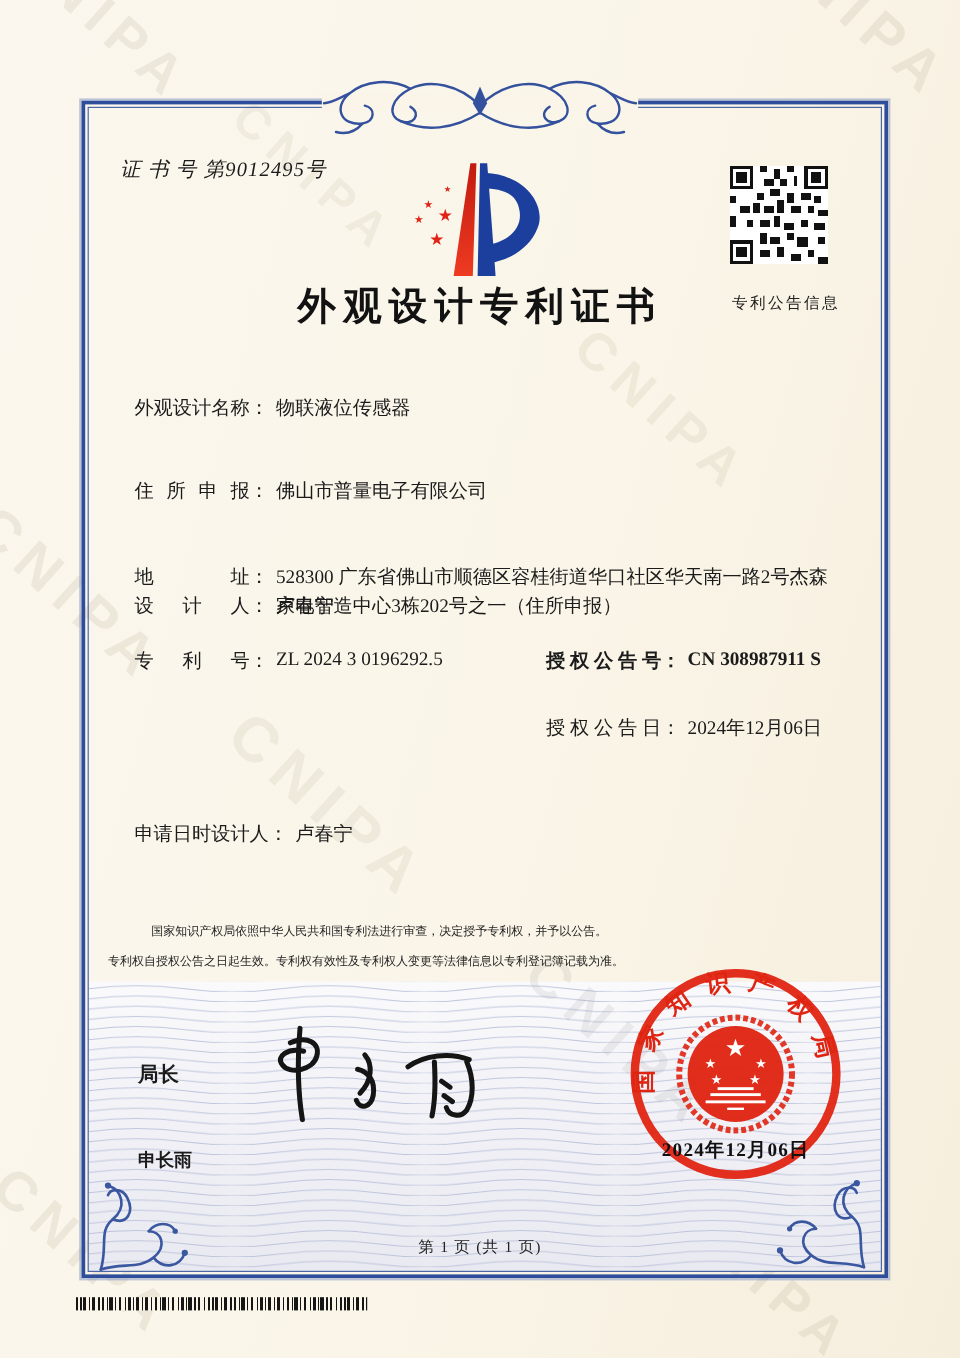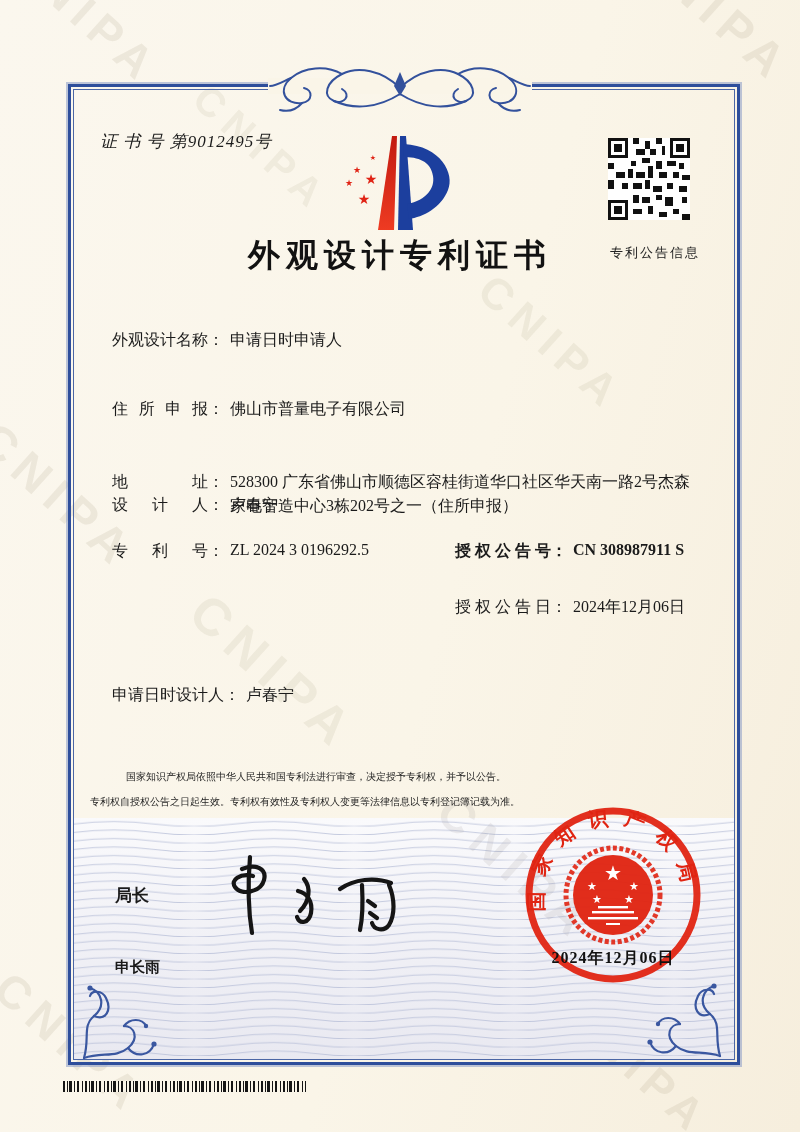--- a/index.html
+++ b/index.html
@@ -197,21 +197,21 @@
         <rect x="18" y="26" width="3" height="2"></rect>
       <rect x="23" y="25" width="2" height="2"></rect>
         <rect x="26" y="27" width="3" height="2"></rect>
     </g>
   </svg>
   <div class="qr-caption">专利公告信息</div>
 
   <div class="title">外观设计专利证书</div>
 
   <div class="frow" style="top:330px;">
-    <span class="flabel">外观设计名称</span><span class="colon">：</span><span class="fvalue">申请日时申请人</span>
+    <span class="flabel">外观设计名称</span><span class="colon">：</span><span class="fvalue">物联液位传感器</span>
   </div>
 
   <div class="frow" style="top:399px;">
     <span class="flabel">住所申报</span><span class="colon">：</span><span class="fvalue">佛山市普量电子有限公司</span>
   </div>
 
   <div class="frow wrap" style="top:470px;">
     <span class="flabel">地址</span>
       <span class="colon">：</span>
       <span class="fvalue">528300 广东省佛山市顺德区容桂街道华口社区华天南一路2号杰森家电智造中心3栋202号之一（住所申报）</span>
@@ -273,15 +273,16 @@
       <text x="79" y="103" font-size="11" fill="#fff" text-anchor="middle">★</text>
       <text x="111" y="103" font-size="11" fill="#fff" text-anchor="middle">★</text>
       <rect x="80" y="106" width="30" height="2.4" fill="#fff"></rect>
       <rect x="74" y="111" width="42" height="2.4" fill="#fff"></rect>
       <rect x="70" y="117" width="50" height="2.4" fill="#fff"></rect>
       <rect x="88" y="123" width="14" height="2" fill="#fff"></rect>
     </g>
   </svg>
   <div class="seal-date">2024年12月06日</div>
 
+  <div class="footer">第 1 页 (共 1 页)</div>
   <div class="barcode"></div>
 
 </div>
 
 </body></html>

